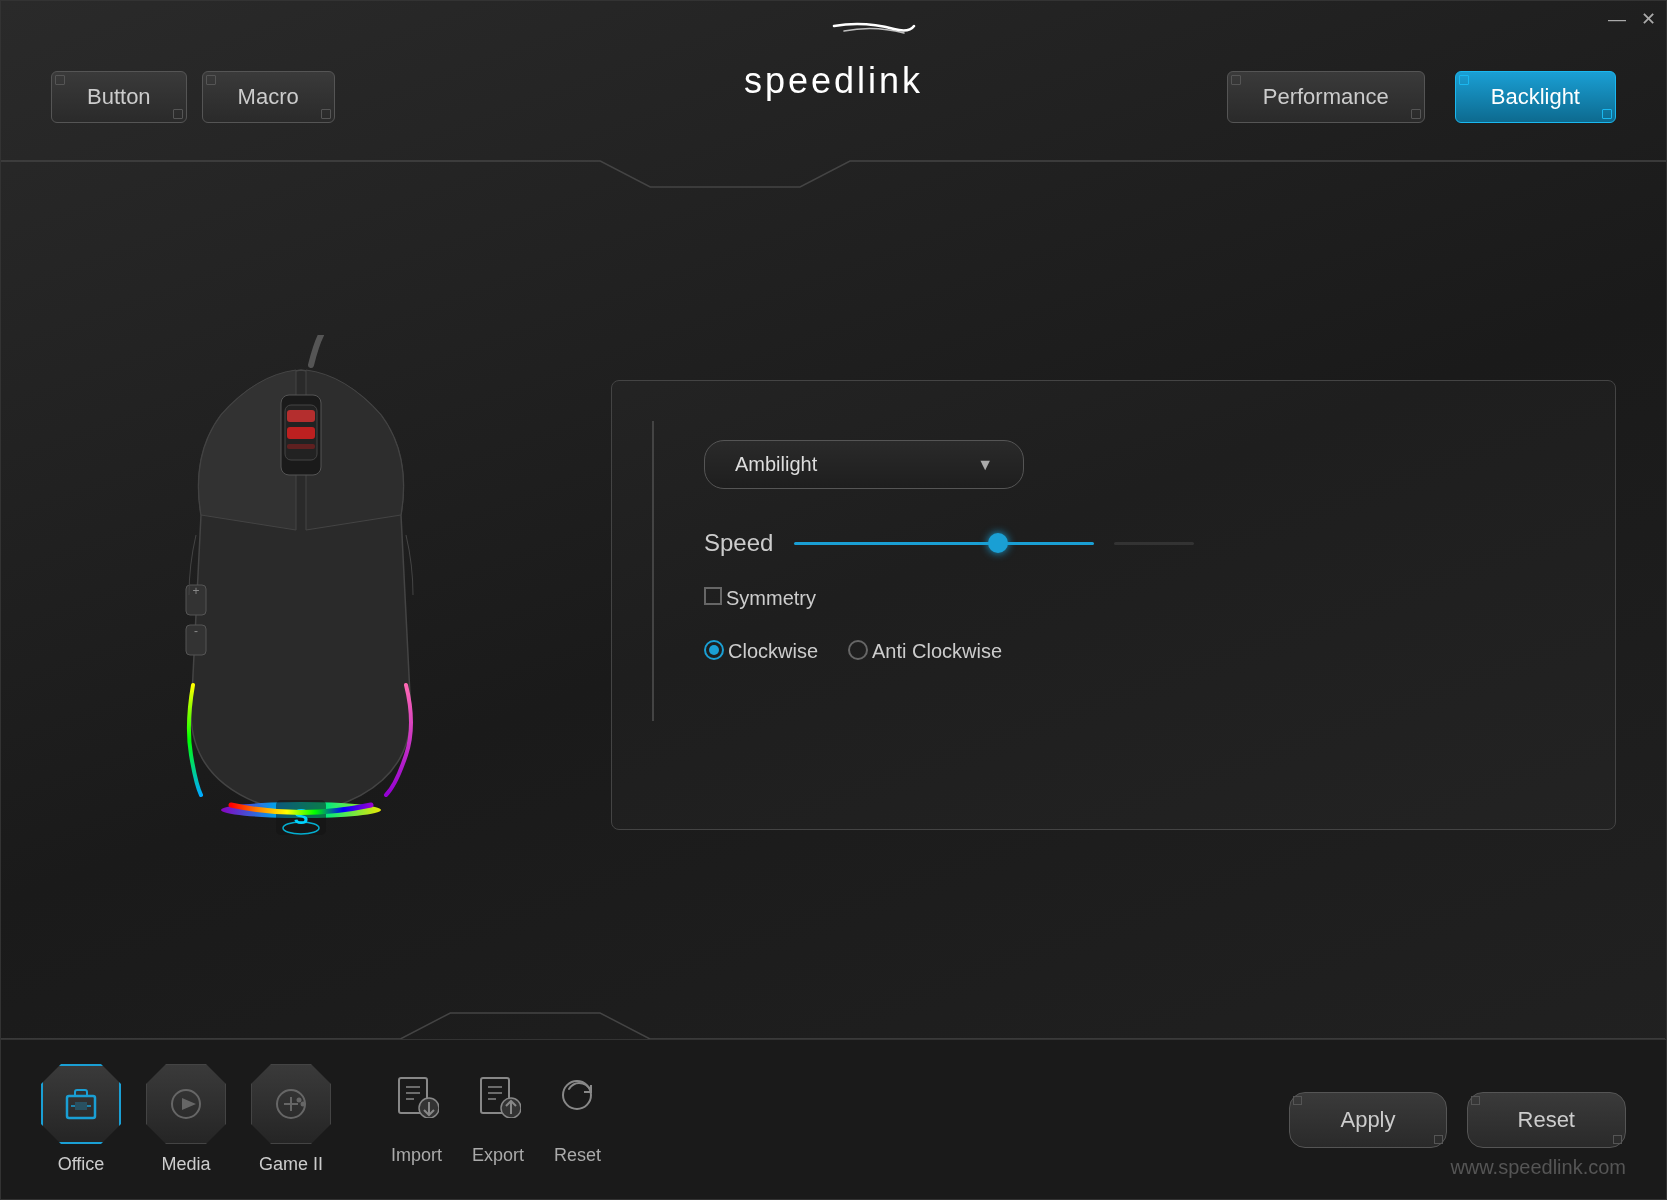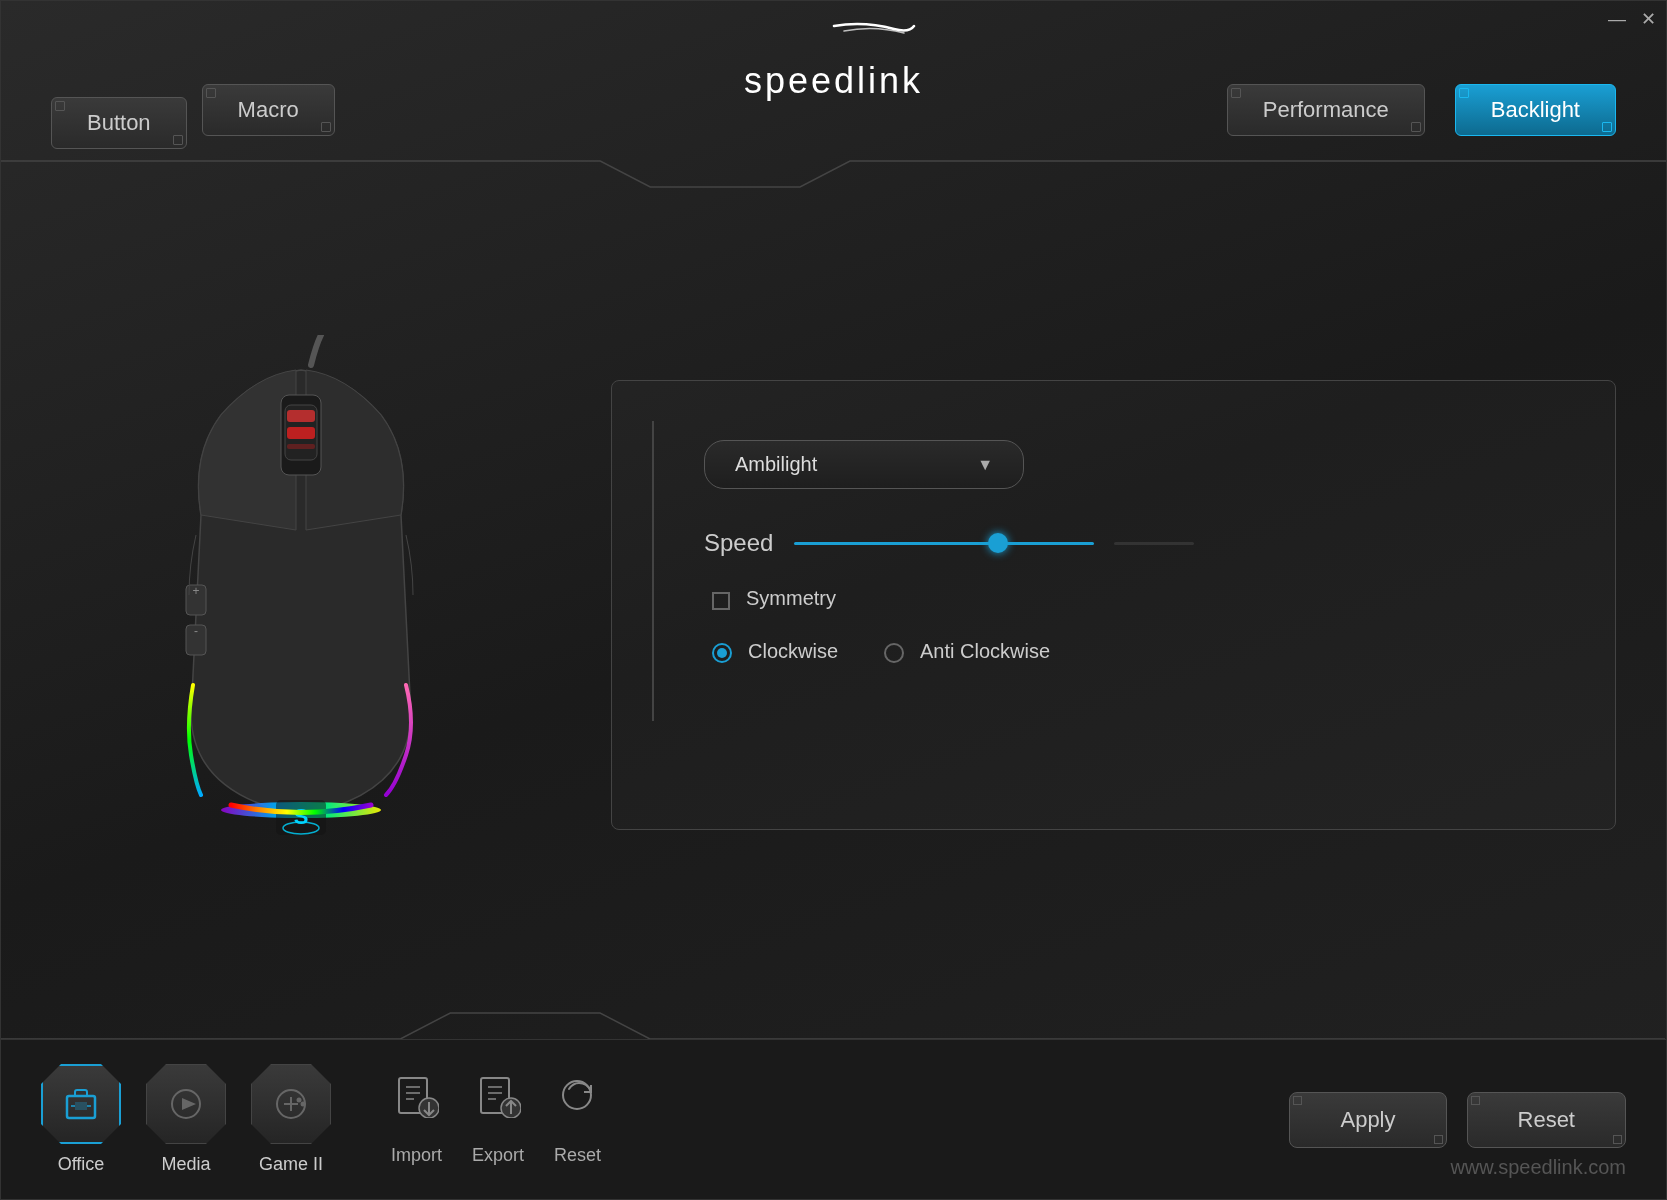--- a/index.html
+++ b/index.html
@@ -92,21 +92,21 @@
     .tab-btn.active {
       background: linear-gradient(180deg, #1a9fd4 0%, #0d6a8f 100%);
       border-color: #1ab8f0;
       color: #fff;
     }
 
     .tab-btn.active::before, .tab-btn.active::after {
       border-color: #1ab8f0;
     }
 
-    .tab-left { margin-right: 15px; margin-top: 26px; }
+    .tab-left { margin-right: 15px; }
     .tab-right { margin-left: auto; margin-right: 15px; text-align: right; }
     .tab-rightmost { margin-left: 15px; }
 
     
     .tab-line {
       position: absolute;
       top: 158px;
       left: 0;
       right: 0;
       height: 2px;
@@ -204,23 +204,23 @@
 
     .speed-label {
       color: #ccc;
       font-size: 24px;
       min-width: 70px;
     }
 
     
     .option-row {
       display: flex;
-      align-items: flex-end;
-      gap: 16px;
-      margin: 15px 8px;
+      align-items: flex-start;
+      gap: 4px;
+      margin: 15px 0;
     }
 
     .checkbox {
       width: 18px;
       height: 18px;
       border: 2px solid #666;
       background: transparent;
       display: inline-block;
     }
 
@@ -347,21 +347,21 @@
     .action-buttons {
       margin-left: auto;
       display: flex;
       gap: 20px;
       align-items: center;
     }
 
     .action-btn {
       background: linear-gradient(180deg, #3a3a3a 0%, #2a2a2a 100%);
       border: 1px solid #555;
-      border-radius: 8px;
+      border-radius: 16px;
       color: #ccc;
       font-size: 22px;
       padding: 14px 50px;
       cursor: pointer;
       position: relative;
     }
 
     .action-btn::before, .action-btn::after {
       content: '';
       position: absolute;

